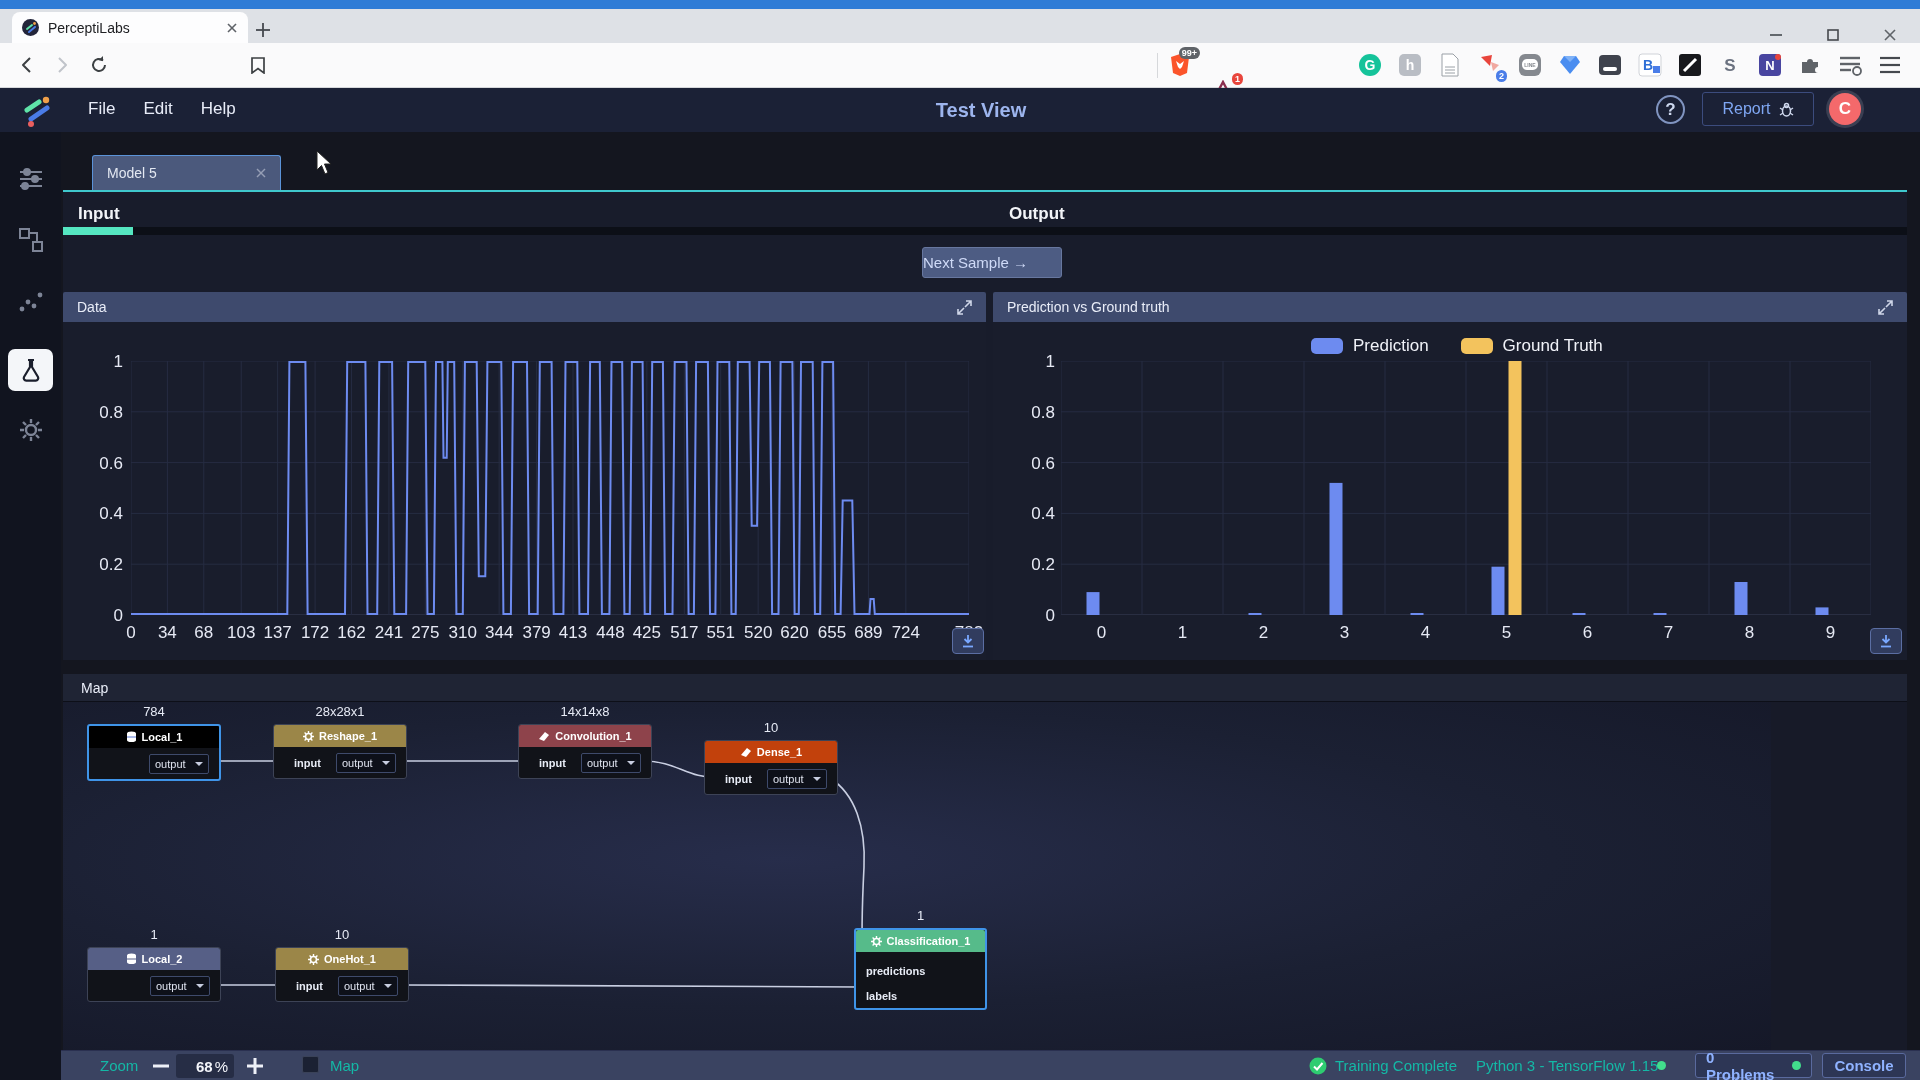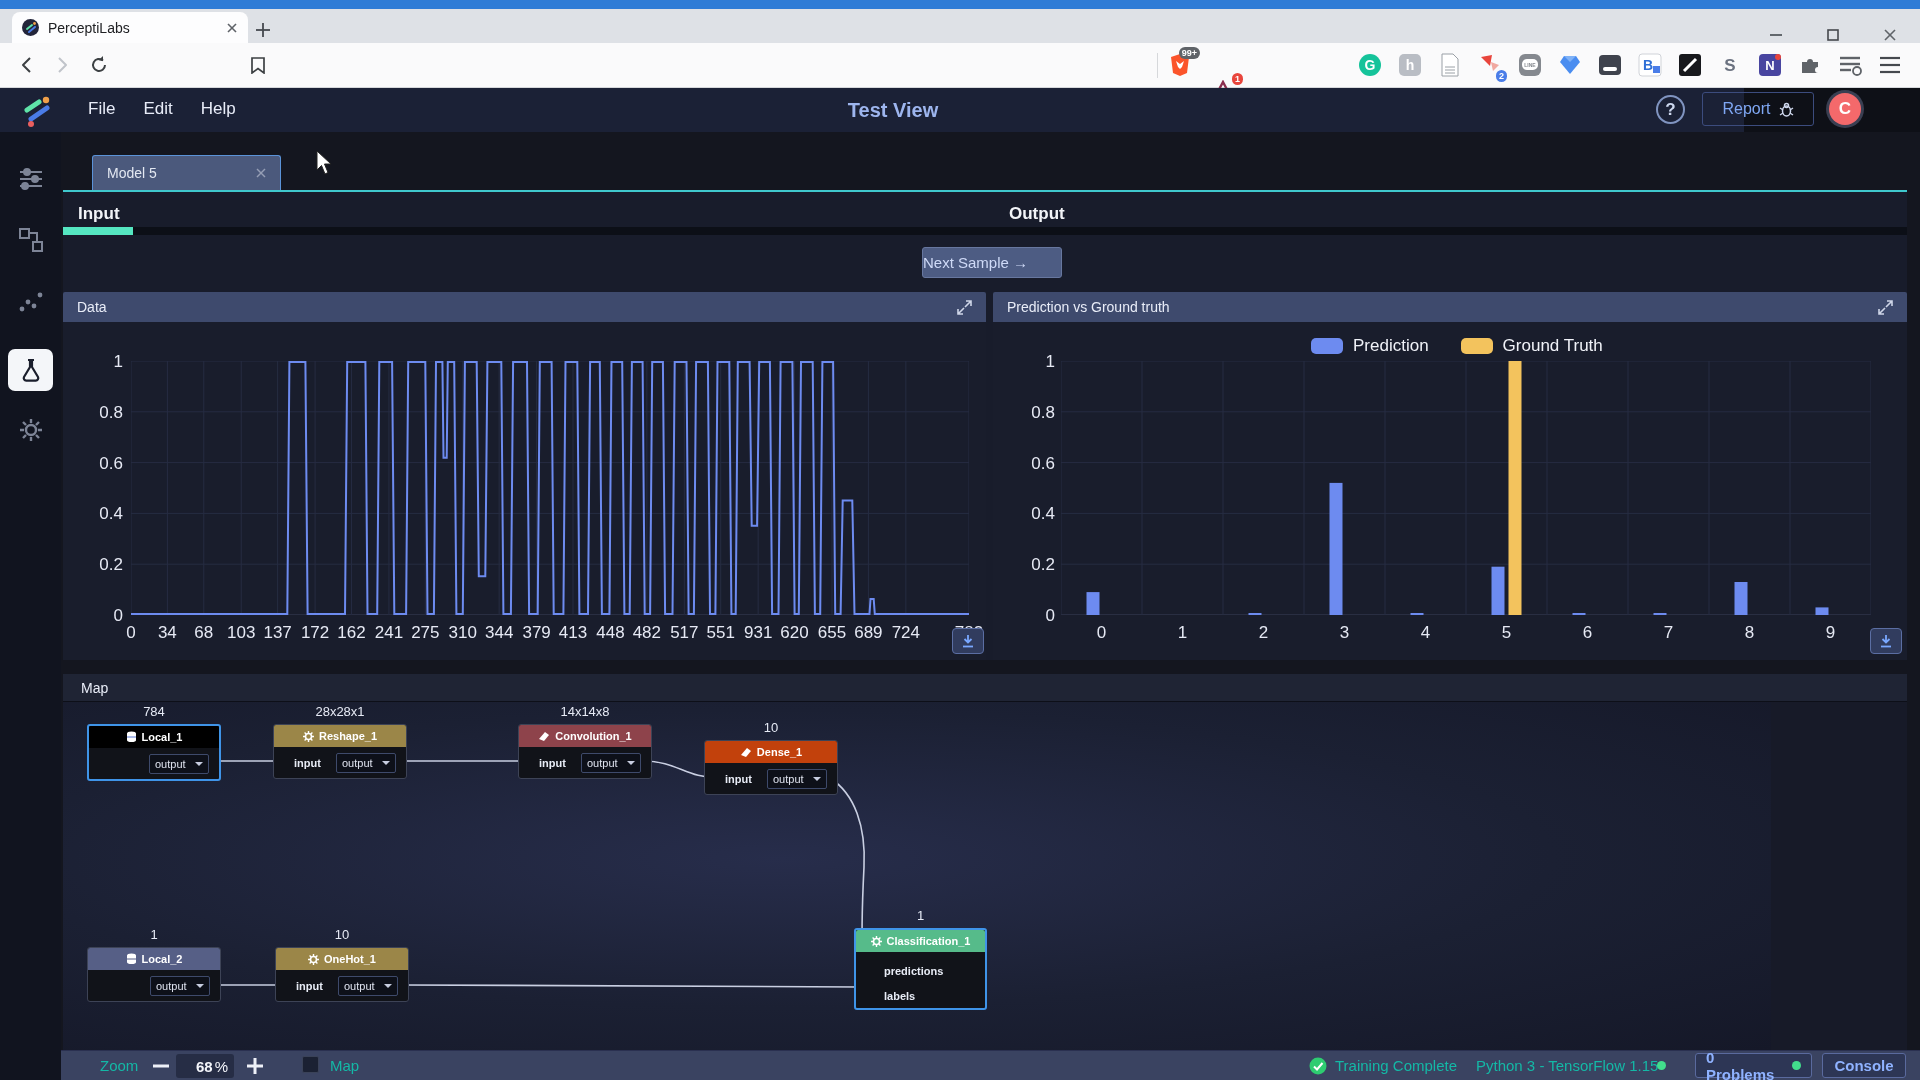--- a/index.html
+++ b/index.html
@@ -23,21 +23,21 @@
             border:1px solid #d0d3d8; border-radius:17px; display:flex; align-items:center; padding:0 12px; }
   .toolbar { left:0; top:43px; width:1920px; height:45px; background:#fafafb; border-bottom:1px solid #d6d8db; }
   .url-text { font-size:16px; color:#202124; margin-left:10px; flex:1; }
   .toolbtn { width:30px; height:30px; display:flex; align-items:center; justify-content:center; }
   .extrow { display:flex; align-items:center; }
   .ext { width:26px; height:26px; display:flex; align-items:center; justify-content:center; position:relative; }
   .badge { position:absolute; font-size:9px; font-weight:bold; color:#fff; border-radius:7px;
            padding:1px 3px; top:-5px; right:-7px; line-height:10px; }
 
   
-  .appheader { left:0; top:88px; width:1744px; height:44px; background:#1b2136; display:flex; align-items:center; }
+  .appheader { left:0; top:88px; width:1920px; height:44px; background:#1b2136; display:flex; align-items:center; }
   .menuitem { color:#e8ecf8; font-size:17px; margin-right:28px; }
   .apptitle { position:absolute; left:0; right:0; text-align:center; color:#9db5ee; font-size:20px; font-weight:bold;padding-left:42px; }
   .qcircle { position:absolute; left:1656px; top:7px; width:29px; height:29px; border:2px solid #8094c0; border-radius:50%;
              color:#cdd8ef; font-size:17px; font-weight:bold; display:flex; align-items:center; justify-content:center; }
   .reportbtn { position:absolute; left:1702px; top:4px; width:112px; height:34px; border:1px solid #3c4c7e; border-radius:3px;
                display:flex; align-items:center; justify-content:center; gap:8px; color:#7fa7f3; font-size:16px; }
   .avatar { position:absolute; left:1826px; top:2px; width:38px; height:38px; border-radius:50%; background:#3a3f52;
             display:flex; align-items:center; justify-content:center; }
   .avatar-inner { width:32px; height:32px; border-radius:50%; background:#f4696b; color:#fff; font-size:17px; font-weight:bold;
                   display:flex; align-items:center; justify-content:center; }
@@ -81,21 +81,21 @@
   .node.sel { border:2px solid #3f94e8; }
   .nhead { height:22px; display:flex; align-items:center; justify-content:center; gap:5px;
            color:#fff; font-size:11px; font-weight:bold; border-radius:2px 2px 0 0; }
   .nrow { height:31px; display:flex; align-items:center; padding:0 10px; }
   .nlabel { position:absolute; text-align:center; color:#e6eaf5; font-size:13px; width:134px; }
   .ptxt { color:#e8ecf6; font-size:11px; font-weight:bold; margin-left:8px; }
   .dd { margin-left:auto; width:60px; height:20px; background:#0d1019; border:1px solid #3e4a6b; border-radius:2px;
         display:flex; align-items:center; padding:0 5px; color:#dfe3ef; font-size:11px; }
   .dd .caret { margin-left:auto; width:0; height:0; border-left:4px solid transparent; border-right:4px solid transparent;
                border-top:4px solid #c7cde0; }
-  .crow { height:25px; display:flex; align-items:center; padding-left:28px; color:#e8ecf6; font-size:11px; font-weight:bold; }
+  .crow { height:25px; display:flex; align-items:center; padding-left:10px; color:#e8ecf6; font-size:11px; font-weight:bold; }
 
   
   .statusbar { left:61px; top:1050px; width:1859px; height:30px; background:#3a4361; border-top:1px solid #2a3050; }
   .sb-txt { position:absolute; color:#14b8a6; font-size:15px; top:6px; }
   .valbox { position:absolute; left:115px; top:3px; width:58px; height:24px; background:#262d45; border-radius:3px;
             color:#f4f6fb; font-size:15px; font-weight:bold; display:flex; align-items:center; justify-content:flex-end; padding-right:6px; }
   .chk { position:absolute; left:241px; top:5px; width:17px; height:17px; background:#1b2133; border:1px solid #3a4258; border-radius:2px; }
   .pillbtn { position:absolute; top:2px; height:25px; background:#2d3655; border:1px solid #5a6a9e; border-radius:3px;
              color:#8fb2ff; font-size:15px; font-weight:bold; display:flex; align-items:center; justify-content:center; gap:7px; padding:0 10px; }
   .gdot { width:9px; height:9px; border-radius:50%; background:#42dd8c; }
@@ -441,24 +441,24 @@
           <span class="xtick" style="left:214.62324393358875px;top:331px">137</span>
           <span class="xtick" style="left:252.08173690932313px;top:331px">172</span>
           <span class="xtick" style="left:288.4699872286079px;top:331px">162</span>
           <span class="xtick" style="left:325.9284802043423px;top:331px">241</span>
           <span class="xtick" style="left:362.3167305236271px;top:331px">275</span>
           <span class="xtick" style="left:399.7752234993614px;top:331px">310</span>
           <span class="xtick" style="left:436.16347381864625px;top:331px">344</span>
           <span class="xtick" style="left:473.6219667943806px;top:331px">379</span>
           <span class="xtick" style="left:510.01021711366536px;top:331px">413</span>
           <span class="xtick" style="left:547.4687100893998px;top:331px">448</span>
-          <span class="xtick" style="left:583.8569604086846px;top:331px">482</span>
+          <span class="xtick" style="left:583.8569604086846px;top:331px">425</span>
           <span class="xtick" style="left:621.3154533844189px;top:331px">517</span>
           <span class="xtick" style="left:657.7037037037037px;top:331px">551</span>
-          <span class="xtick" style="left:695.1621966794381px;top:331px">931</span>
+          <span class="xtick" style="left:695.1621966794381px;top:331px">520</span>
           <span class="xtick" style="left:731.5504469987228px;top:331px">620</span>
           <span class="xtick" style="left:769.0089399744572px;top:331px">655</span>
           <span class="xtick" style="left:805.397190293742px;top:331px">689</span>
           <span class="xtick" style="left:842.8556832694763px;top:331px">724</span>
           <span class="xtick" style="left:906px;top:331px">783</span>
         </div>
       <div class="dlbtn" style="left:889px;top:336px">
         <svg width="14" height="15">
             <path d="M7 1 V8 M3.5 5 L7 8.5 L10.5 5" fill="none" stroke="#7aa8ff" stroke-width="1.8"></path>
             <line x1="2" y1="12.5" x2="12" y2="12.5" stroke="#7aa8ff" stroke-width="1.8"></line>

